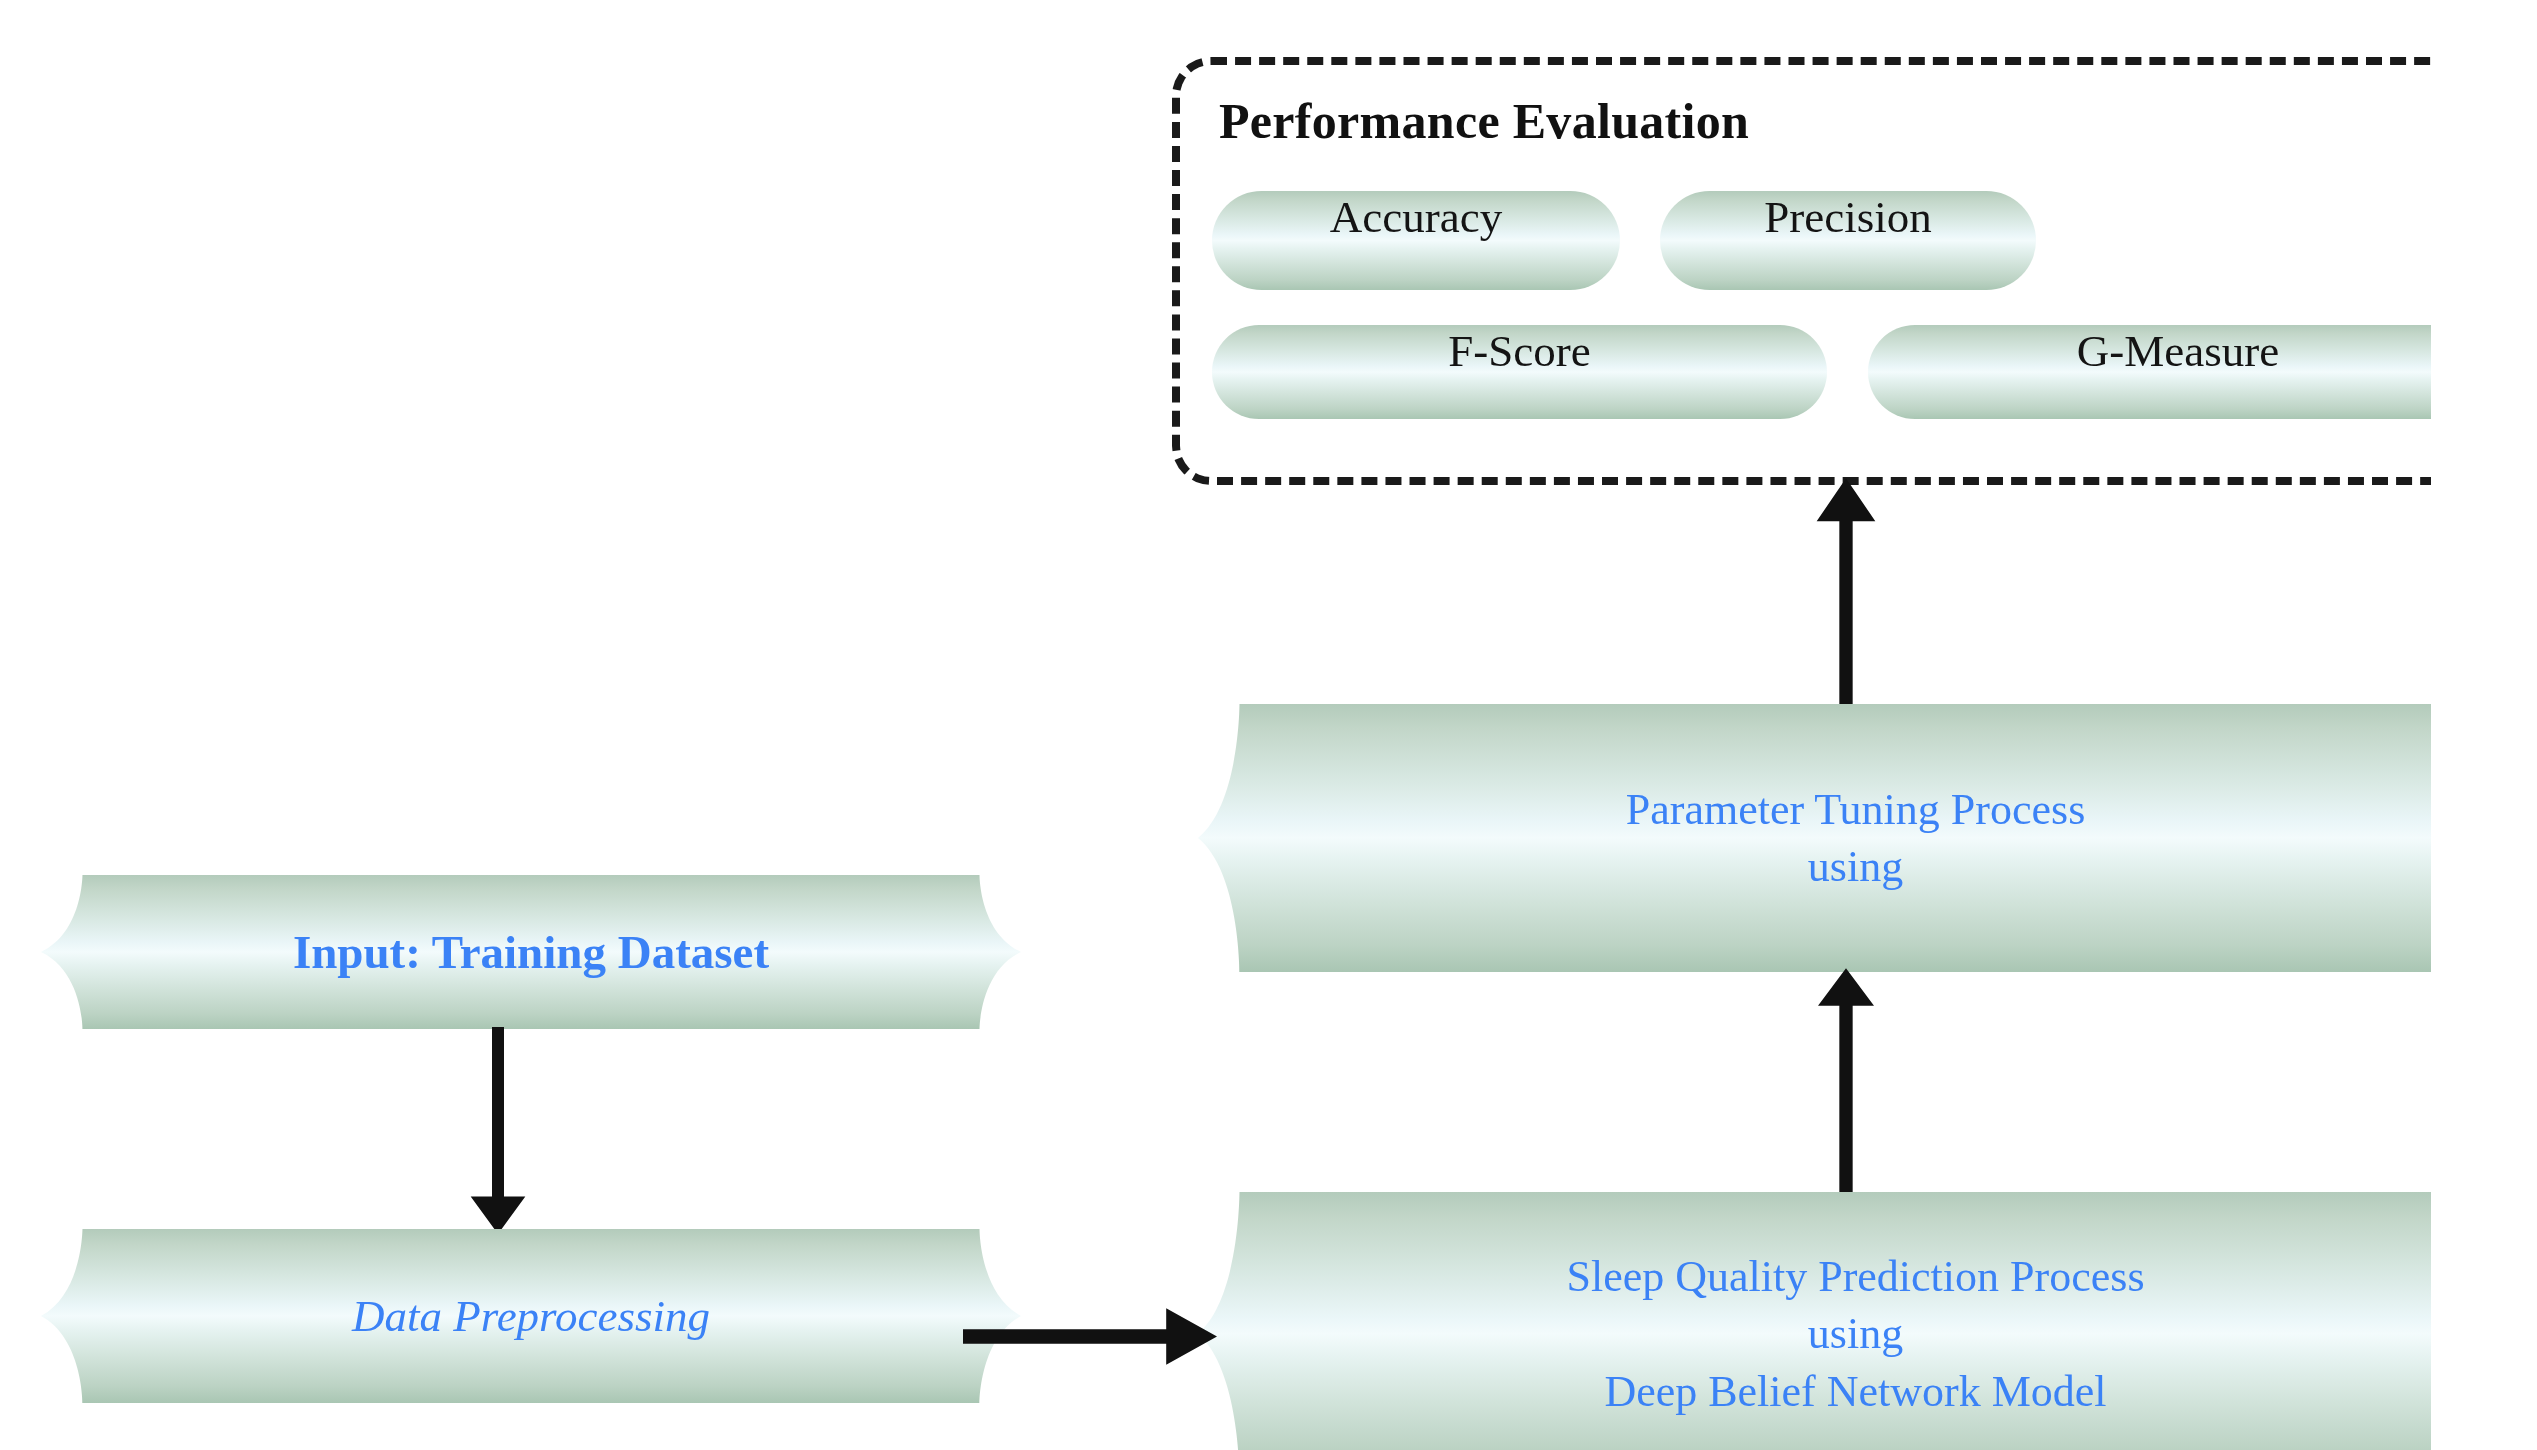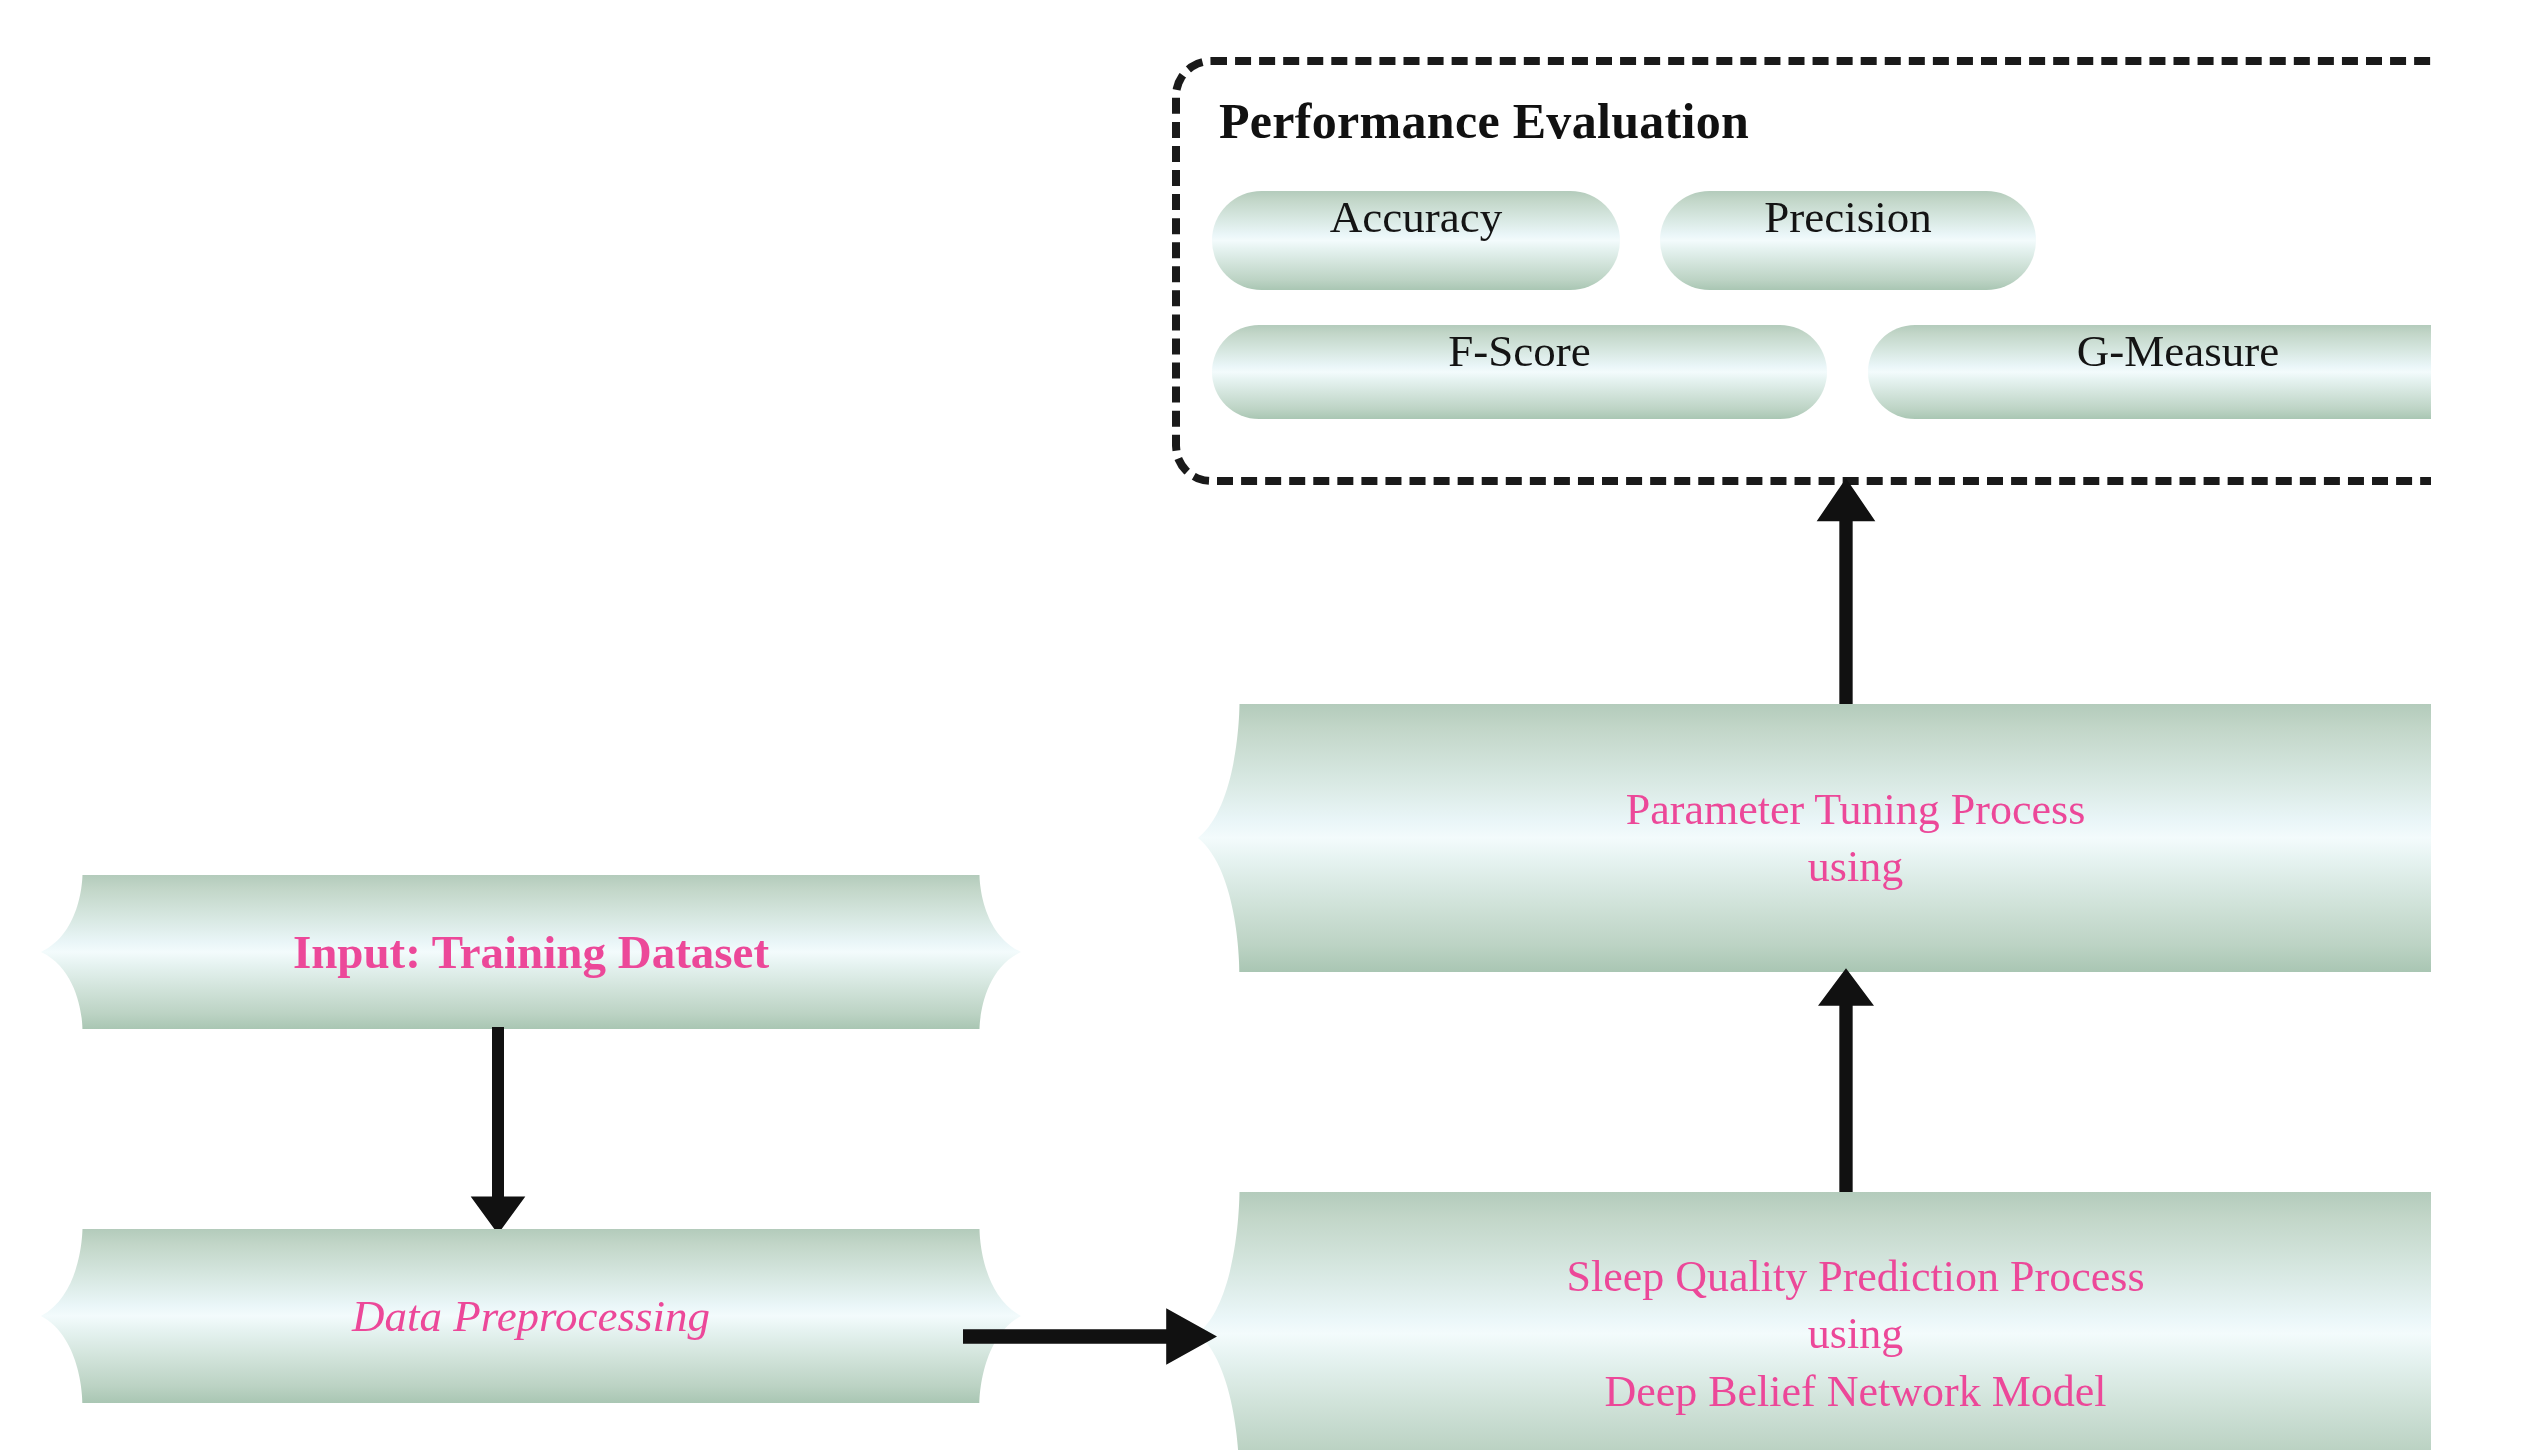--- a/index.html
+++ b/index.html
@@ -69,21 +69,21 @@
     height: 100%;
     display: block;
   }
   .flag-text {
     position: absolute;
     inset: 0;
     display: flex;
     flex-direction: column;
     align-items: center;
     justify-content: center;
-    color: #ec4899;
+    color: #3b82f6;
     text-align: center;
     pointer-events: none;
   }
   .flag-text .line { display: block; white-space: nowrap; }
   .flag-text.bold { font-weight: bold; }
 
   
   .arrow {
     position: absolute;
   }

